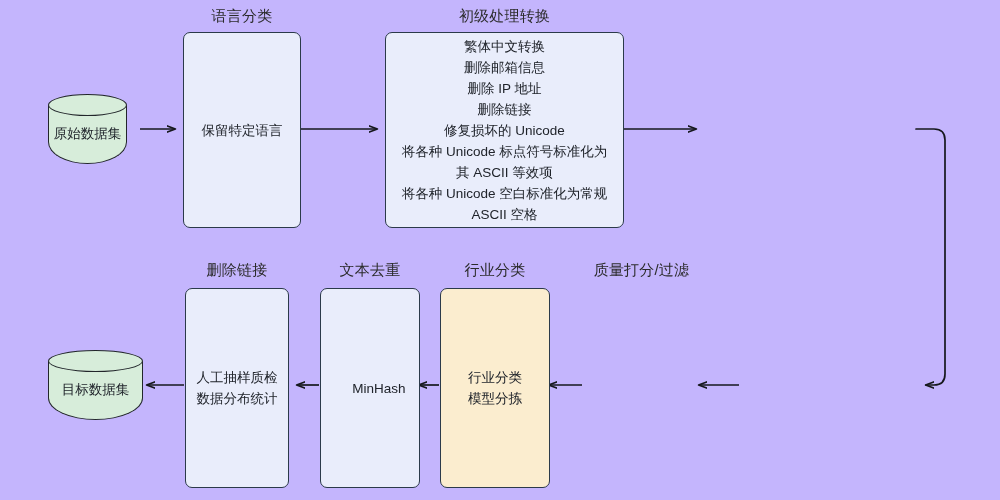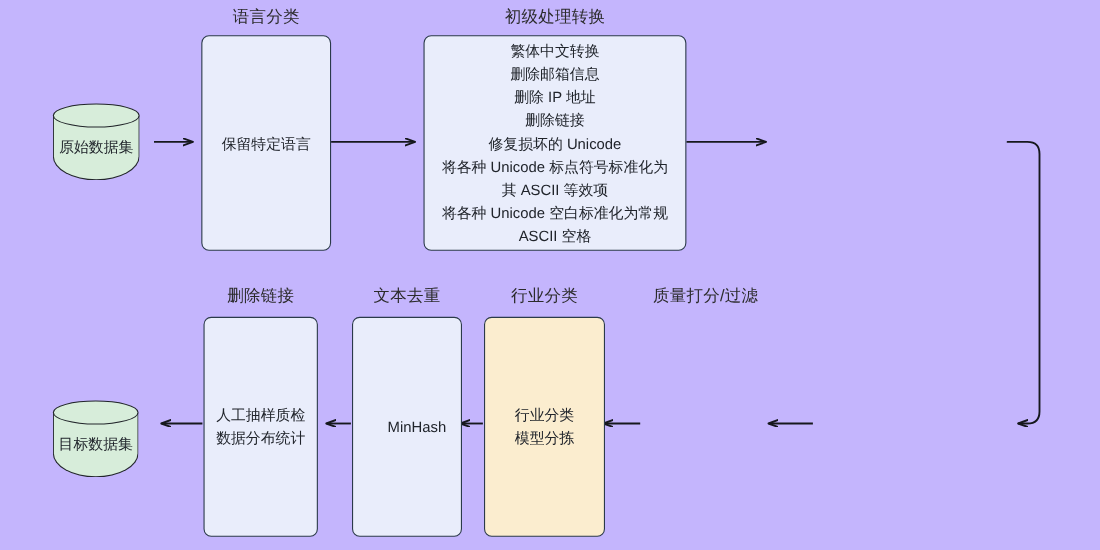--- a/index.html
+++ b/index.html
@@ -152,21 +152,21 @@
 删除 IP 地址
 删除链接
 修复损坏的 Unicode
 将各种 Unicode 标点符号标准化为
 其 ASCII 等效项
 将各种 Unicode 空白标准化为常规
 ASCII 空格</span>
   </div>
 
 
-  <div class="cylinder" style="left:48px; top:364px; width:78px; height:70px;">
+  <div class="cylinder" style="left:48px; top:350px; width:95px; height:70px;">
     <div class="cyl-body"></div>
     <div class="cyl-top"></div>
     <div class="cyl-label">目标数据集</div>
   </div>
 
   <div class="node node-blue" style="left:185px; top:288px; width:104px; height:200px;">
     <span class="node-text">人工抽样质检
 数据分布统计</span>
   </div>
 

